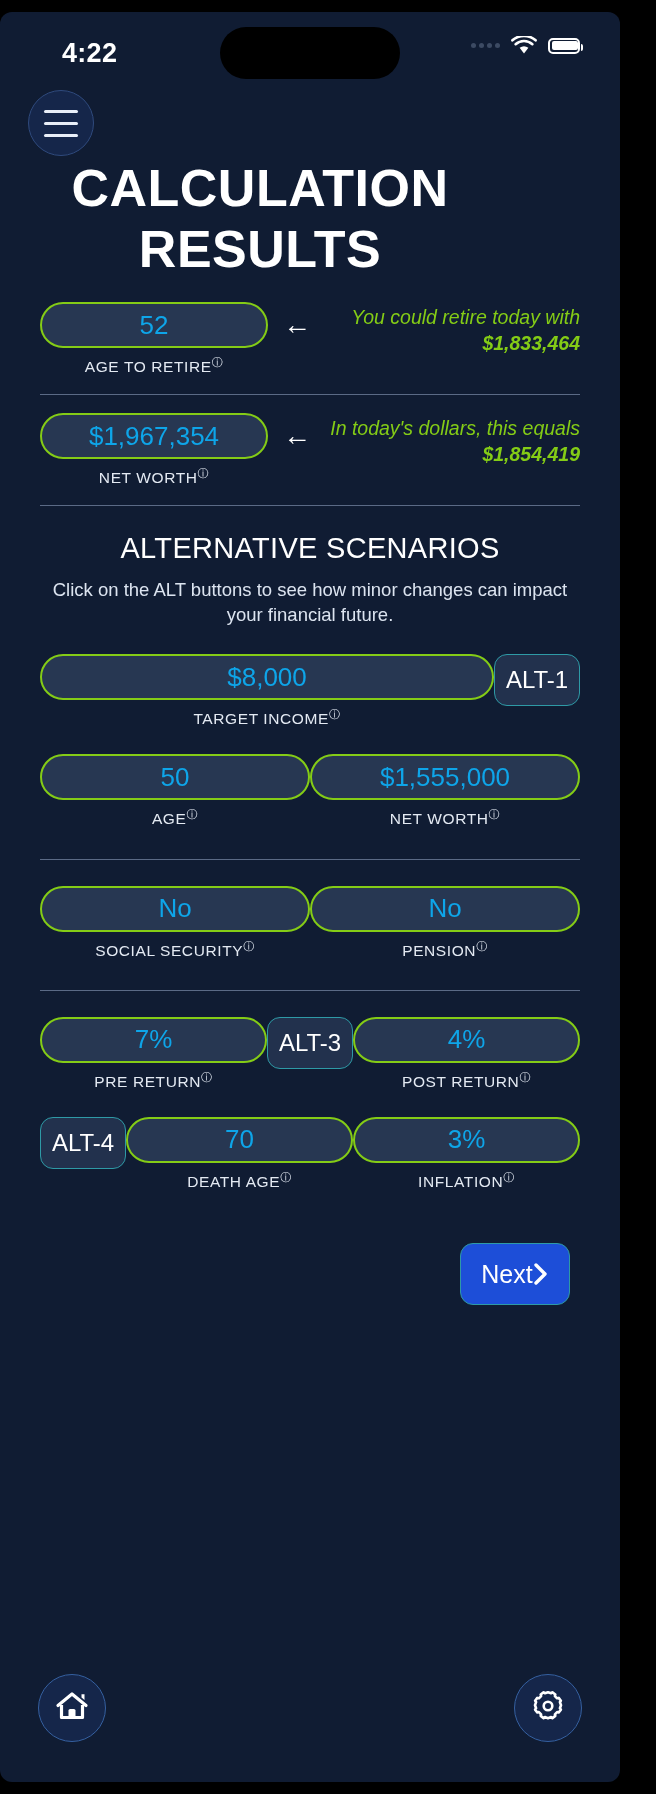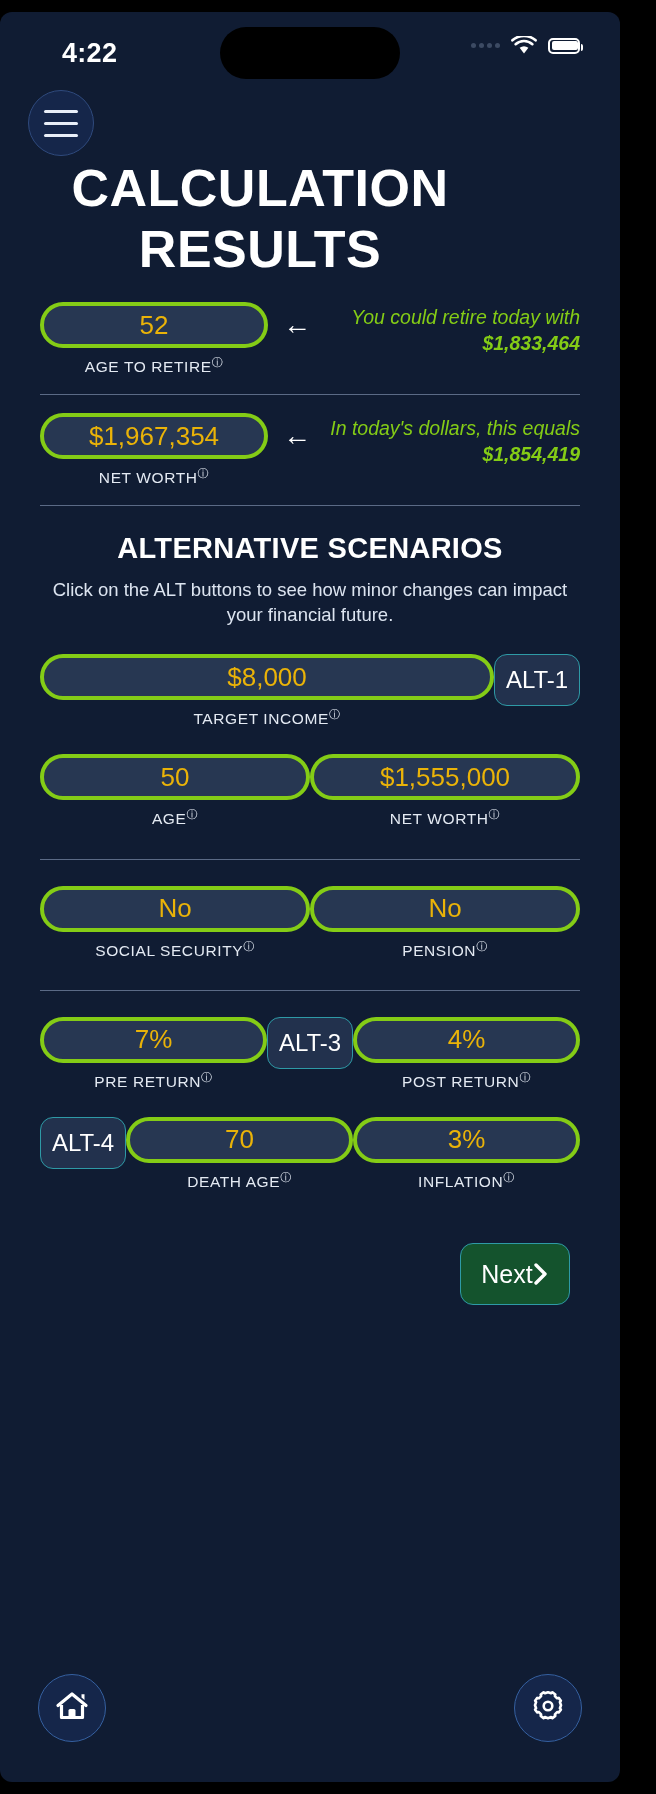--- a/index.html
+++ b/index.html
@@ -76,44 +76,44 @@
   
   .content{ position:absolute; left:0; top:290px; width:620px; }
   .inner{ padding:0 40px; }
 
   .divider{ height:1px; background:#5b6a86; margin:18px 0; }
 
   
   .result-row{ display:flex; align-items:flex-start; }
   .result-left{ width:228px; flex:none; }
   .pill{
-    height:46px; border:4px solid #84cc16; border-radius:23px;
+    height:46px; border:2px solid #84cc16; border-radius:23px;
     background:#273752;
     display:flex; align-items:center; justify-content:center;
-    color:#eab308; font-size:26px;
+    color:#0ea5e9; font-size:26px;
     cursor:pointer;
   }
   .pill-caption{
     margin-top:7px; text-align:center;
     color:#e4eaf3; font-size:15.5px; letter-spacing:.6px;
   }
   .info-sup{ font-size:11px; vertical-align:super; }
   .arrow-cell{
     width:58px; flex:none; text-align:center;
     color:#fff; font-size:28px; line-height:46px;
   }
   .result-note{
     flex:1; color:#84cc16; font-size:19.5px; font-style:italic;
     line-height:1.33; text-align:right; padding-top:3px;
   }
   .result-note b{ font-weight:bold; }
 
   
   .alt-heading{
-    text-align:center; color:#fff; font-size:29px; font-weight:bold;
+    text-align:center; color:#fff; font-size:29px; font-weight:normal;
     letter-spacing:.3px; margin-top:26px;
   }
   .alt-desc{
     text-align:center; color:#dce4f0; font-size:18.5px;
     line-height:1.35; margin-top:13px; padding:0 6px;
   }
 
   .row{ display:flex; align-items:flex-start; gap:0; margin-top:26px; }
   .field{ flex:1; }
 
@@ -124,21 +124,21 @@
     display:flex; align-items:center; justify-content:center;
     cursor:pointer;
   }
 
   .sep{ height:1px; background:#5b6a86; margin:30px 0 0 0; }
 
   
   .next-wrap{ display:flex; justify-content:flex-end; margin-top:52px; padding-right:10px; }
   .next-btn{
     width:110px; height:62px; border:1.6px solid #2e9aa6; border-radius:13px;
-    background:#14532d; color:#fff; font-size:25px;
+    background:#1d4ed8; color:#fff; font-size:25px;
     display:flex; align-items:center; justify-content:center; 
     cursor:pointer;
   }
   .next-btn svg{ display:block; }
 
   
   .bottom-nav{
     position:absolute; left:0; bottom:40px; width:620px;
     display:flex; justify-content:space-between; padding:0 38px;
   }

